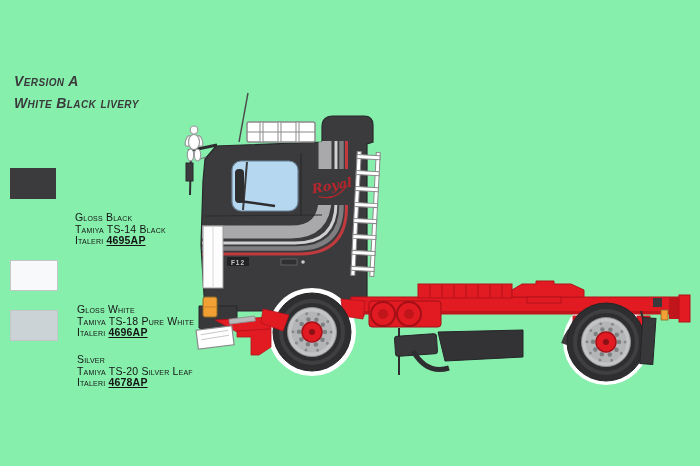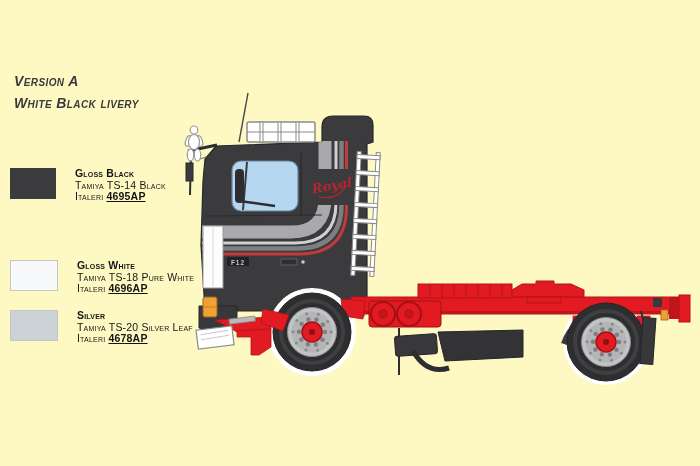--- a/index.html
+++ b/index.html
@@ -1,27 +1,27 @@
 <!DOCTYPE html>
 <html><head>
 <meta charset="utf-8">
 <style>
   html,body{margin:0;padding:0;background:#fff;}
-  #canvas{position:relative;width:700px;height:466px;background:#fef9c3;overflow:hidden;
+  #canvas{position:relative;width:700px;height:466px;background:#86efac;overflow:hidden;
           font-family:"Liberation Sans",sans-serif;color:#1a1a1a;}
   
   .hdr{position:absolute;left:14px;top:70px;font-style:italic;font-weight:700;
        font-variant:small-caps;font-size:14px;line-height:22px;letter-spacing:.4px;color:#3a3a3c;}
   
   .paint-row{position:absolute;left:10px;display:flex;align-items:flex-start;}
   .swatch{width:46px;height:31px;flex:0 0 46px;}
   .swatch.bordered{border:1px solid #c2c6c8;width:44px;height:29px;}
   .paint-info{margin-left:19px;font-size:10.5px;line-height:11.5px;letter-spacing:.2px;
               font-variant:small-caps;white-space:nowrap;color:#141414;}
-  .p-name{font-weight:700;}
+  .p-name{font-weight:400;margin-top:44px;}
   .code{font-weight:700;font-variant:normal;text-decoration:underline;}
   
   #truck{position:absolute;left:175px;top:85px;}
 </style>
 </head>
 <body>
 
 <div id="canvas">
 
   <div class="hdr">

